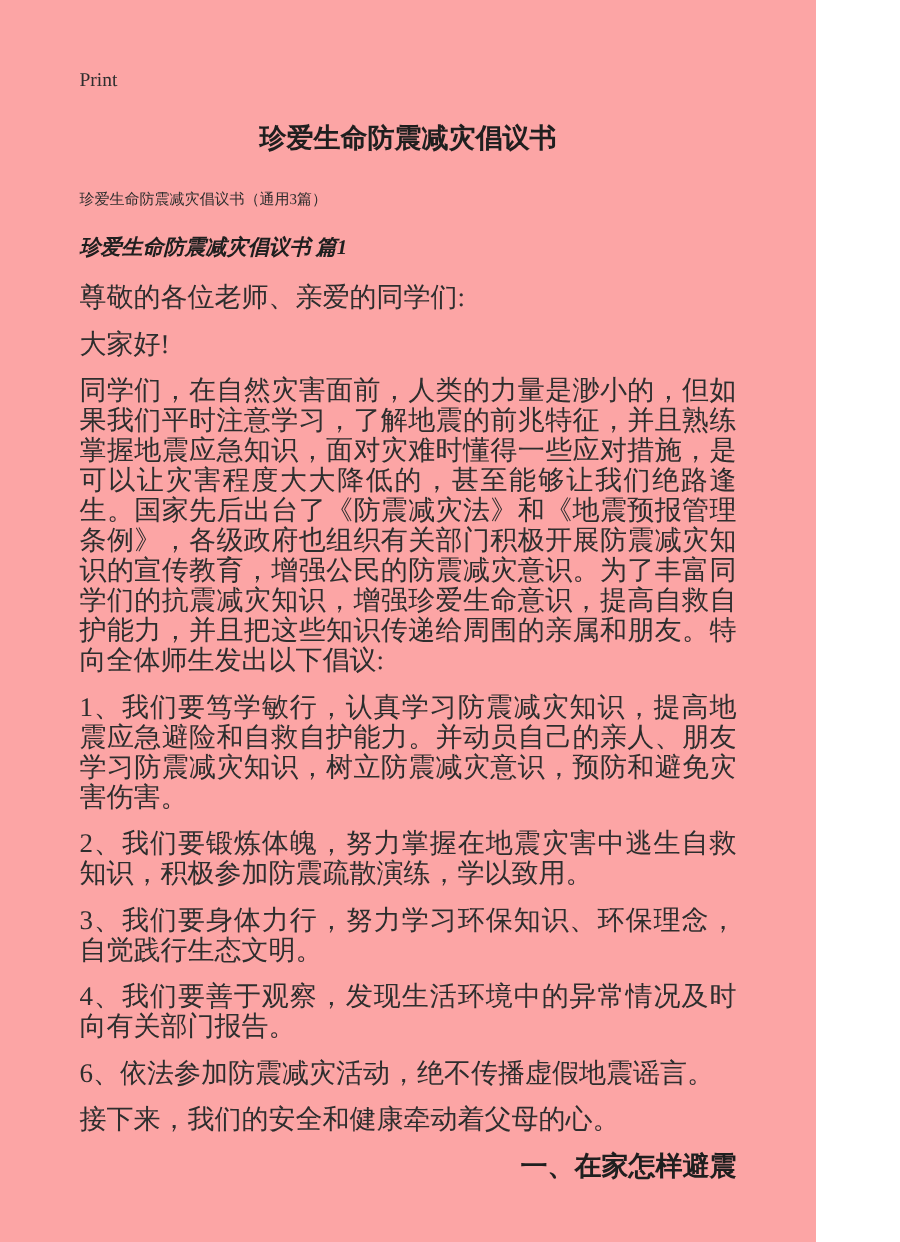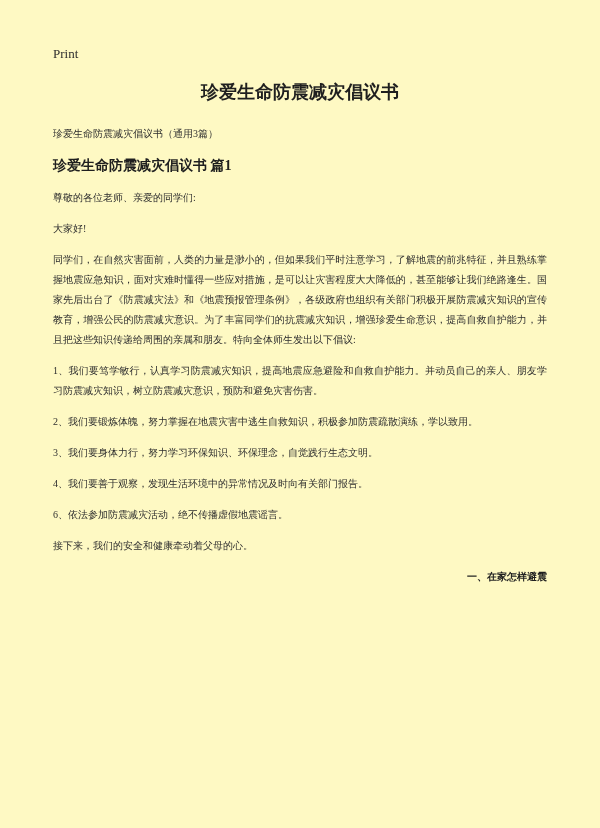--- a/index.html
+++ b/index.html
@@ -10,24 +10,24 @@
   body {
     width: 600px;
     height: 828px;
     overflow: hidden;
     font-family: "Liberation Serif", "DejaVu Serif", serif;
     color: #2e2e2e;
     -webkit-font-smoothing: antialiased;
   }
   .page {
     box-sizing: border-box;
-    width: 600px;
+    width: 544px;
     height: 828px;
     padding: 44px 53px 20px 53px;
-    background: #fef9c3;
+    background: #fca5a5;
   }
   .print-link {
     display: inline-block;
     font-size: 13px;
     line-height: 16px;
     color: #2e2e2e;
     text-decoration: none;
     cursor: pointer;
   }
   .doc-title {
@@ -43,24 +43,25 @@
     font-size: 10px;
     line-height: 20px;
     font-weight: normal;
   }
   .doc-section-heading {
     margin: 12px 0;
     font-size: 14px;
     line-height: 20px;
     font-weight: bold;
     color: #1f1f1f;
+    font-style: italic;
   }
   .doc-body p {
     margin: 11px 0;
-    font-size: 10px;
+    font-size: 18px;
     line-height: 20px;
     text-align: justify;
     word-break: break-all;
   }
   .doc-body p.bold {
     font-weight: bold;
     text-align: right;
     color: #1f1f1f;
   }
 </style>

